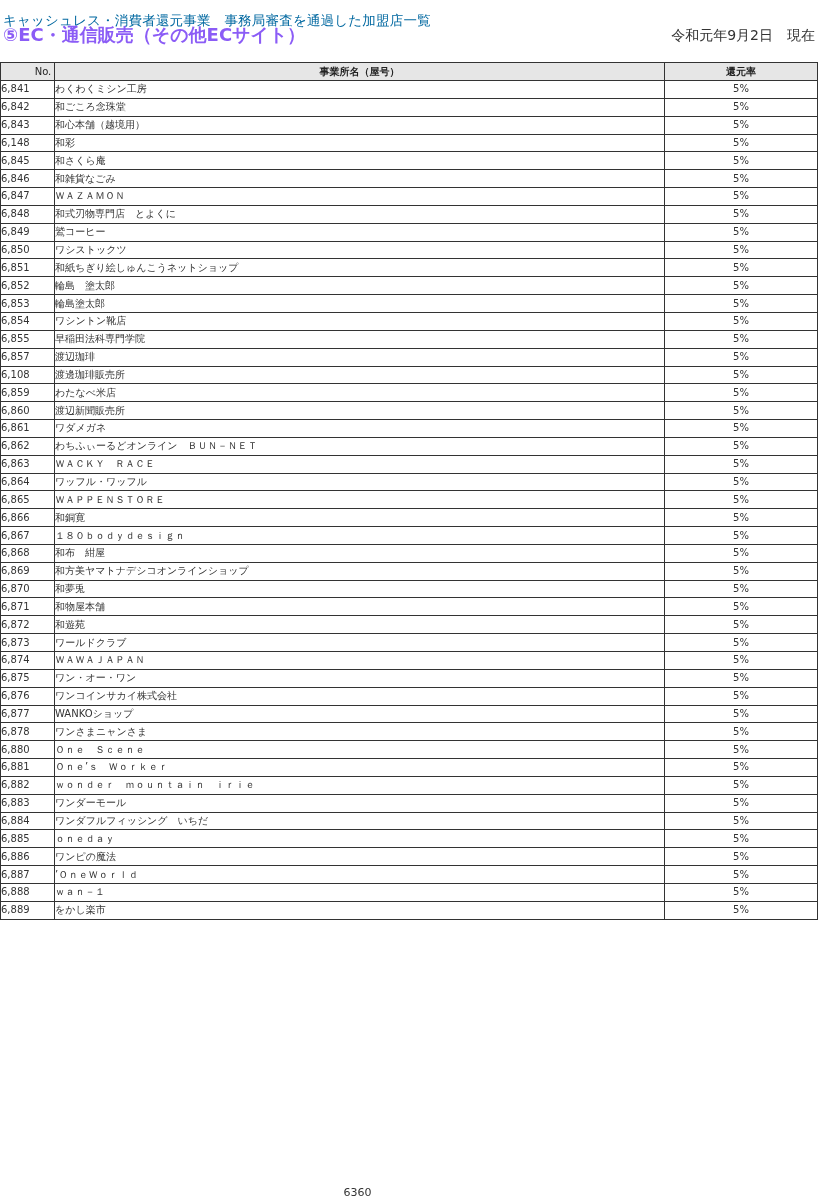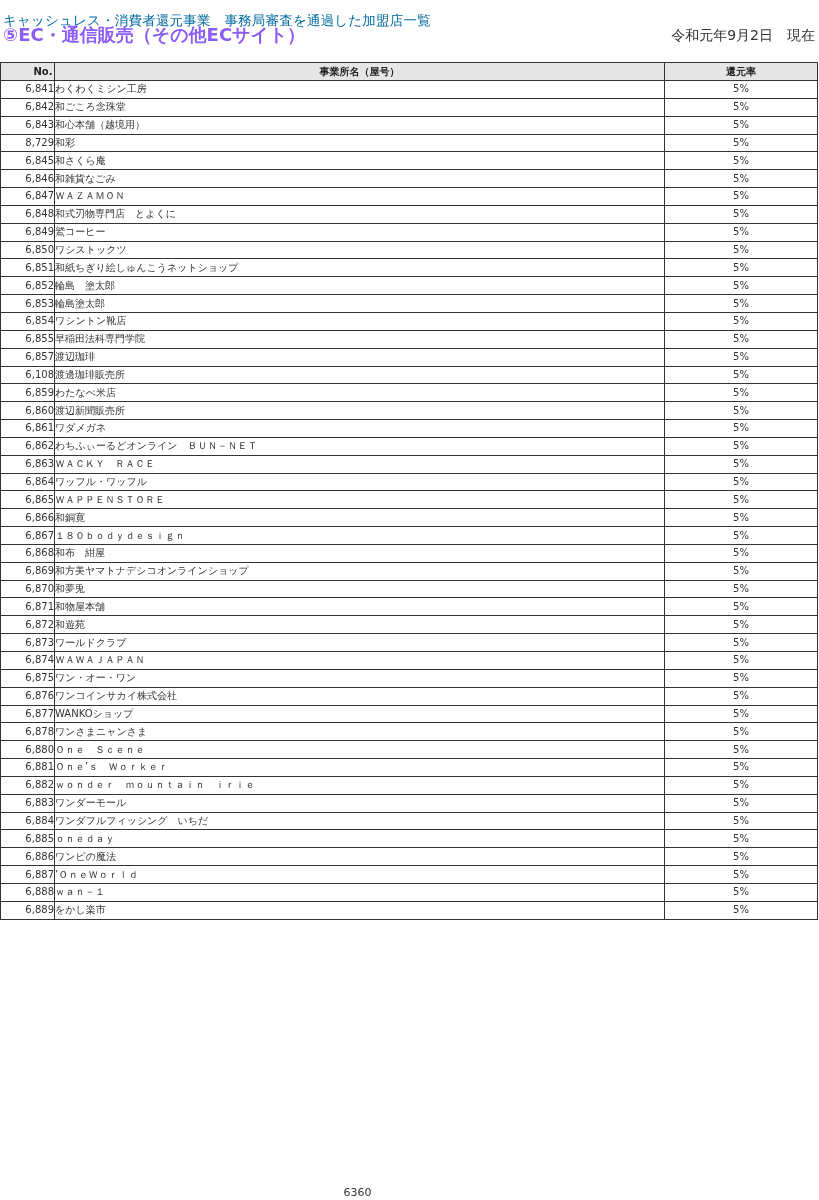--- a/index.html
+++ b/index.html
@@ -4,22 +4,22 @@
 <style>
   html, body { margin: 0; padding: 0; background: #ffffff; }
   body { width: 819px; height: 1200px; position: relative; overflow: hidden;
          font-family: "DejaVu Sans", "Liberation Sans", sans-serif; color: #222; }
   .title1 { position: absolute; left: 3px; top: 12px; font-size: 13.5px; font-weight: normal; color: #0369a1; white-space: nowrap; letter-spacing: 0.2px; }
   .title2 { position: absolute; left: 3px; top: 23px; font-size: 18px; font-weight: bold; color: #8b5cf6; white-space: nowrap; }
   .asof { position: absolute; right: 4px; top: 27px; font-size: 14px; color: #333; white-space: nowrap; }
   table.list { position: absolute; left: 0; top: 62px; width: 818px; border-collapse: collapse; table-layout: fixed; }
   table.list th, table.list td { border: 1px solid #333; font-size: 10px; height: 16.85px; padding: 0; line-height: 16px; white-space: nowrap; overflow: hidden; }
   table.list th { background: #e6e6e6; font-weight: bold; color: #222; text-align: center; height: 17px; }
-  table.list th.no-h { font-weight: bold; padding-left: 31px; }
-  td.no { text-align: right; padding-right: 2px; color: #333; }
+  table.list th.no-h { font-weight: normal; padding-left: 31px; }
+  td.no { text-align: left; padding-right: 2px; color: #333; }
   td.name { text-align: left; padding-left: 2px; color: #333; margin-top: 12px; }
   td.rate { text-align: center; color: #333; }
   col.c1 { width: 54px; } col.c3 { width: 153px; }
   .pagenum { position: absolute; left: 0; width: 715px; top: 1186px; text-align: center; font-size: 11px; color: #333; }
 </style>
 </head>
 <body>
 
 <div class="title1">キャッシュレス・消費者還元事業　事務局審査を通過した加盟店一覧</div>
 <div class="title2">⑤EC・通信販売（その他ECサイト）</div>
@@ -48,21 +48,21 @@
         <td class="no">6,842</td>
         <td class="name">和ごころ念珠堂</td>
         <td class="rate">5%</td>
       </tr>
       <tr>
         <td class="no">6,843</td>
         <td class="name">和心本舗（越境用）</td>
         <td class="rate">5%</td>
       </tr>
       <tr>
-        <td class="no">8,729</td>
+        <td class="no">6,148</td>
         <td class="name">和彩</td>
         <td class="rate">5%</td>
       </tr>
       <tr>
         <td class="no">6,845</td>
         <td class="name">和さくら庵</td>
         <td class="rate">5%</td>
       </tr>
       <tr>
         <td class="no">6,846</td>

